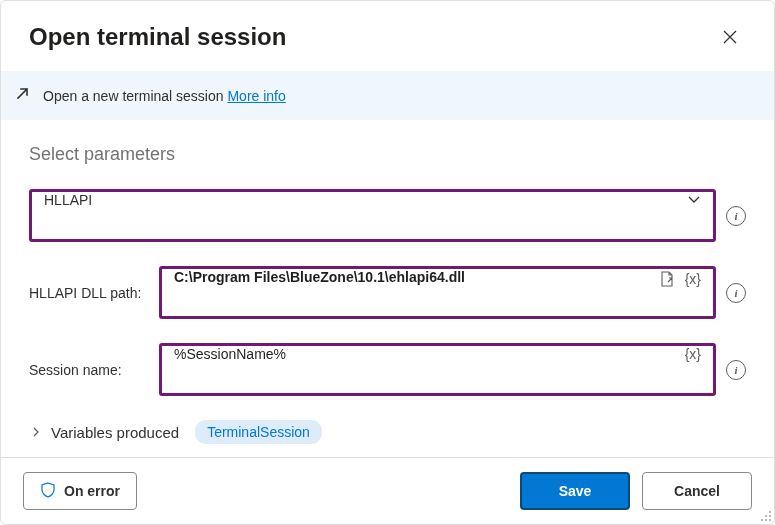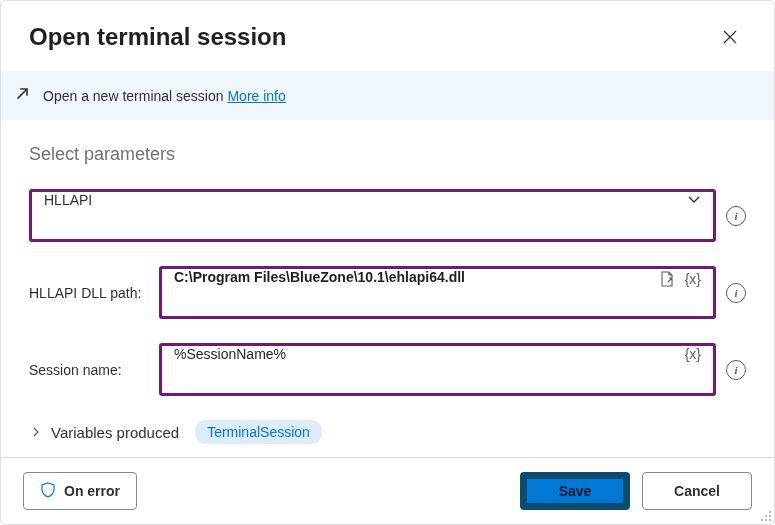--- a/index.html
+++ b/index.html
@@ -163,22 +163,22 @@
       gap: 8px;
       padding: 0 16px;
     }
     .btn-secondary {
       background: #fff;
       border: 1px solid #8a8886;
       color: #323130;
     }
     .btn-primary {
       background: #0078d4;
-      border: 7px solid #0c4a6e;
-      color: #0f172a;
+      border: 2px solid #0c4a6e;
+      color: #ffffff;
     }
     .var-brace {
       font-size: 14px;
       color: #605e5c;
       cursor: pointer;
       user-select: none;
     }
     .resize-grip {
       position: absolute;
       right: 2px;

